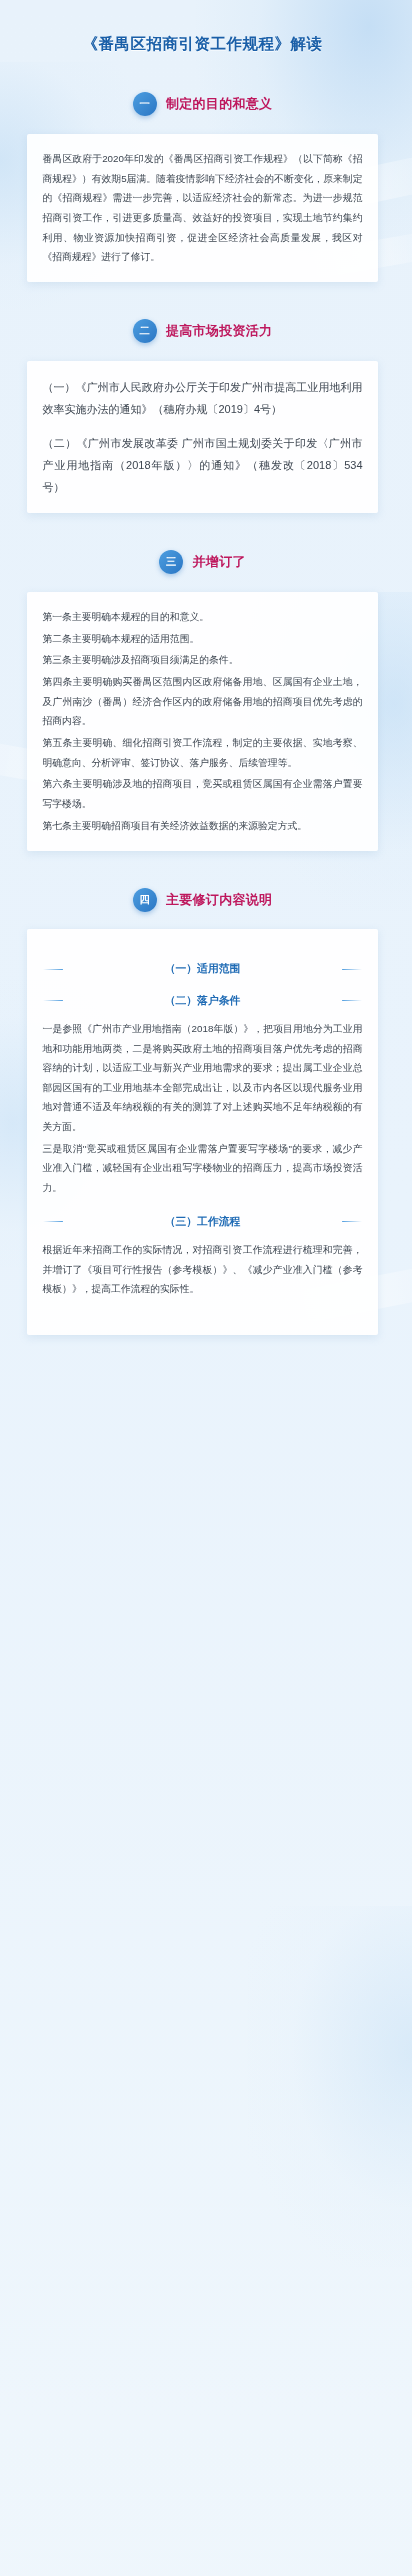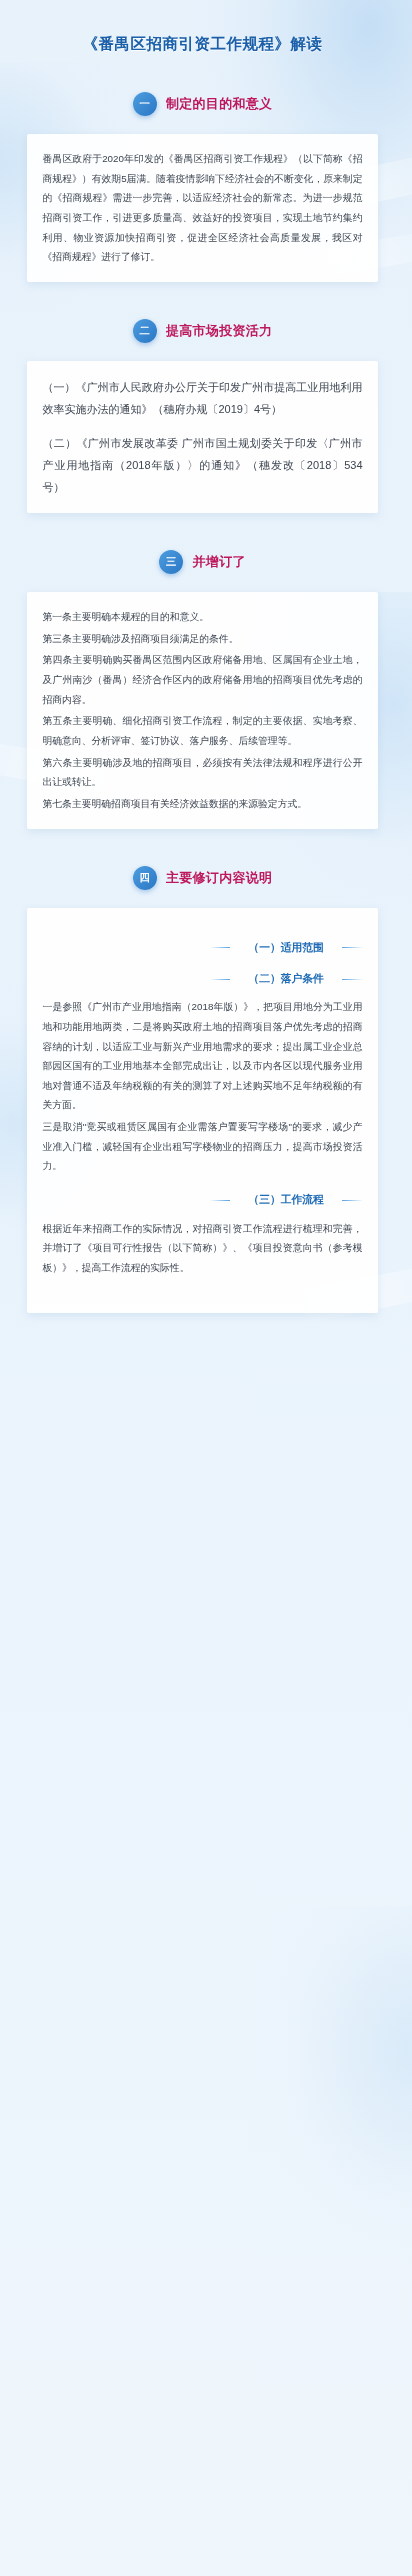--- a/index.html
+++ b/index.html
@@ -155,21 +155,21 @@
     line-height: 2.0;
     color: #3c4550;
     text-align: justify;
   }
   .basis-item + .basis-item { margin-top: 11.3px; }
 
   
   .sub-head {
     display: flex;
     align-items: center;
-    justify-content: flex-end;
+    justify-content: space-between;
     gap: 18px;
     margin: 17.5px 0 11.3px 0;
   }
   .sub-head-text {
     font-size: 10.8px;
     font-weight: bold;
     color: #1f6bb5;
   }
   .sub-rule {
     width: 20.6px; height: 1px;
@@ -216,24 +216,25 @@
     <p class="basis-item">（一）《广州市人民政府办公厅关于印发广州市提高工业用地利用效率实施办法的通知》（穗府办规〔2019〕4号）</p>
     <p class="basis-item">（二）《广州市发展改革委 广州市国土规划委关于印发〈广州市产业用地指南（2018年版）〉的通知》（穗发改〔2018〕534号）</p>
   </div>
 
   <div class="section-head">
     <div class="sec-badge">三</div>
     <div class="sec-title">并增订了</div>
   </div>
   <div class="card">
     <p class="para">第一条主要明确本规程的目的和意义。</p>
+    <p class="para">第二条主要明确本规程的适用范围。</p>
     <p class="para">第三条主要明确涉及招商项目须满足的条件。</p>
     <p class="para">第四条主要明确购买番禺区范围内区政府储备用地、区属国有企业土地，及广州南沙（番禺）经济合作区内的政府储备用地的招商项目优先考虑的招商内容。</p>
     <p class="para">第五条主要明确、细化招商引资工作流程，制定的主要依据、实地考察、明确意向、分析评审、签订协议、落户服务、后续管理等。</p>
-    <p class="para">第六条主要明确涉及地的招商项目，必须按有关法律法规和程序进行公开出让或转让。</p>
+    <p class="para">第六条主要明确涉及地的招商项目，竞买或租赁区属国有企业需落户置要写字楼场。</p>
     <p class="para">第七条主要明确招商项目有关经济效益数据的来源验定方式。</p>
   </div>
 
   <div class="section-head">
     <div class="sec-badge">四</div>
     <div class="sec-title">主要修订内容说明</div>
   </div>
   <div class="card">
 
     <div class="sub-head">
@@ -248,19 +249,19 @@
       <span class="sub-rule right"></span>
     </div>
     <p class="para">一是参照《广州市产业用地指南（2018年版）》，把项目用地分为工业用地和功能用地两类，二是将购买政府土地的招商项目落户优先考虑的招商容纳的计划，以适应工业与新兴产业用地需求的要求；提出属工业企业总部园区国有的工业用地基本全部完成出让，以及市内各区以现代服务业用地对普通不适及年纳税额的有关的测算了对上述购买地不足年纳税额的有关方面。</p>
     <p class="para">三是取消"竞买或租赁区属国有企业需落户置要写字楼场"的要求，减少产业准入门槛，减轻国有企业出租写字楼物业的招商压力，提高市场投资活力。</p>
 
     <div class="sub-head">
       <span class="sub-rule"></span>
       <span class="sub-head-text">（三）工作流程</span>
       <span class="sub-rule right"></span>
     </div>
-    <p class="para">根据近年来招商工作的实际情况，对招商引资工作流程进行梳理和完善，并增订了《项目可行性报告（以下简称）》、《项目投资意向书（参考模板）》，提高工作流程的实际性。</p>
+    <p class="para">根据近年来招商工作的实际情况，对招商引资工作流程进行梳理和完善，并增订了《项目可行性报告（参考模板）》、《减少产业准入门槛（参考模板）》，提高工作流程的实际性。</p>
 
     <div class="footer-pad"></div>
   </div>
 
 </div>
 
 
 </body></html>

